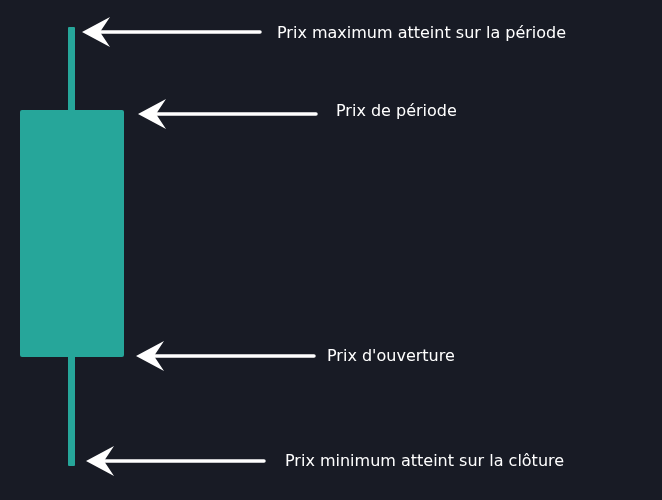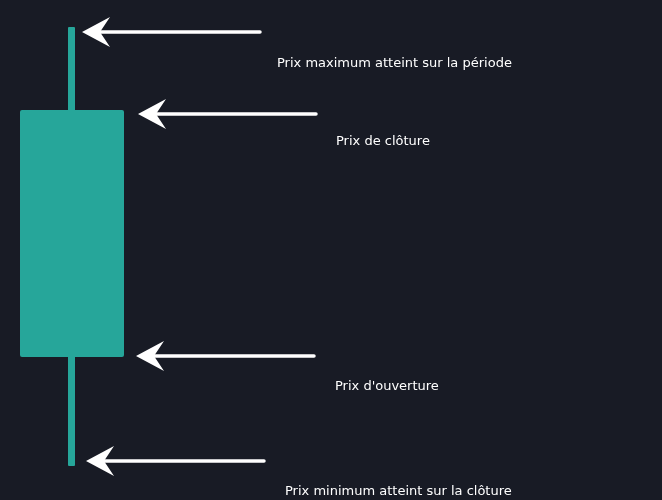--- a/index.html
+++ b/index.html
@@ -12,22 +12,22 @@
     .wick {
       position: absolute; left: 68px; width: 7px;
       background: #26a69a; border-radius: 1px;
     }
     .body-rect {
       position: absolute; left: 20px; top: 110px; width: 104px; height: 247px;
       background: #26a69a; border-radius: 2px;
     }
     .arrow { position: absolute; }
     .label {
-      position: absolute; color: #ffffff; font-size: 13px;
-      white-space: nowrap; line-height: 24px; margin-top: 30px;
+      position: absolute; color: #ffffff; font-size: 16px;
+      white-space: nowrap; line-height: 24px;
     }
   </style>
 </head>
 <body>
 
 <div>
   <div class="wick" style="top:27px;height:84px;"></div>
   <div class="body-rect"></div>
   <div class="wick" style="top:356px;height:110px;"></div>
 </div>
@@ -35,25 +35,25 @@
 <svg class="arrow" style="left:80px;top:16px;" width="185" height="32">
   <line x1="20" y1="16" x2="180" y2="16" stroke="#ffffff" stroke-width="3.5" stroke-linecap="round"></line>
   <polygon points="2,16 30,1 20,16 30,31" fill="#ffffff"></polygon>
 </svg>
 <div class="label" style="left:277px;top:21px;">Prix maximum atteint sur la période</div>
 
 <svg class="arrow" style="left:136px;top:98px;" width="185" height="32">
   <line x1="20" y1="16" x2="180" y2="16" stroke="#ffffff" stroke-width="3.5" stroke-linecap="round"></line>
   <polygon points="2,16 30,1 20,16 30,31" fill="#ffffff"></polygon>
 </svg>
-<div class="label" style="left:336px;top:99px;">Prix de clôture</div>
+<div class="label" style="left:336px;top:99px;">Prix de période</div>
 
 <svg class="arrow" style="left:134px;top:340px;" width="185" height="32">
   <line x1="20" y1="16" x2="180" y2="16" stroke="#ffffff" stroke-width="3.5" stroke-linecap="round"></line>
   <polygon points="2,16 30,1 20,16 30,31" fill="#ffffff"></polygon>
 </svg>
-<div class="label" style="left:335px;top:344px;">Prix d'ouverture</div>
+<div class="label" style="left:327px;top:344px;">Prix d'ouverture</div>
 
 <svg class="arrow" style="left:84px;top:445px;" width="185" height="32">
   <line x1="20" y1="16" x2="180" y2="16" stroke="#ffffff" stroke-width="3.5" stroke-linecap="round"></line>
   <polygon points="2,16 30,1 20,16 30,31" fill="#ffffff"></polygon>
 </svg>
 <div class="label" style="left:285px;top:449px;">Prix minimum atteint sur la clôture</div>
 
 </body></html>

